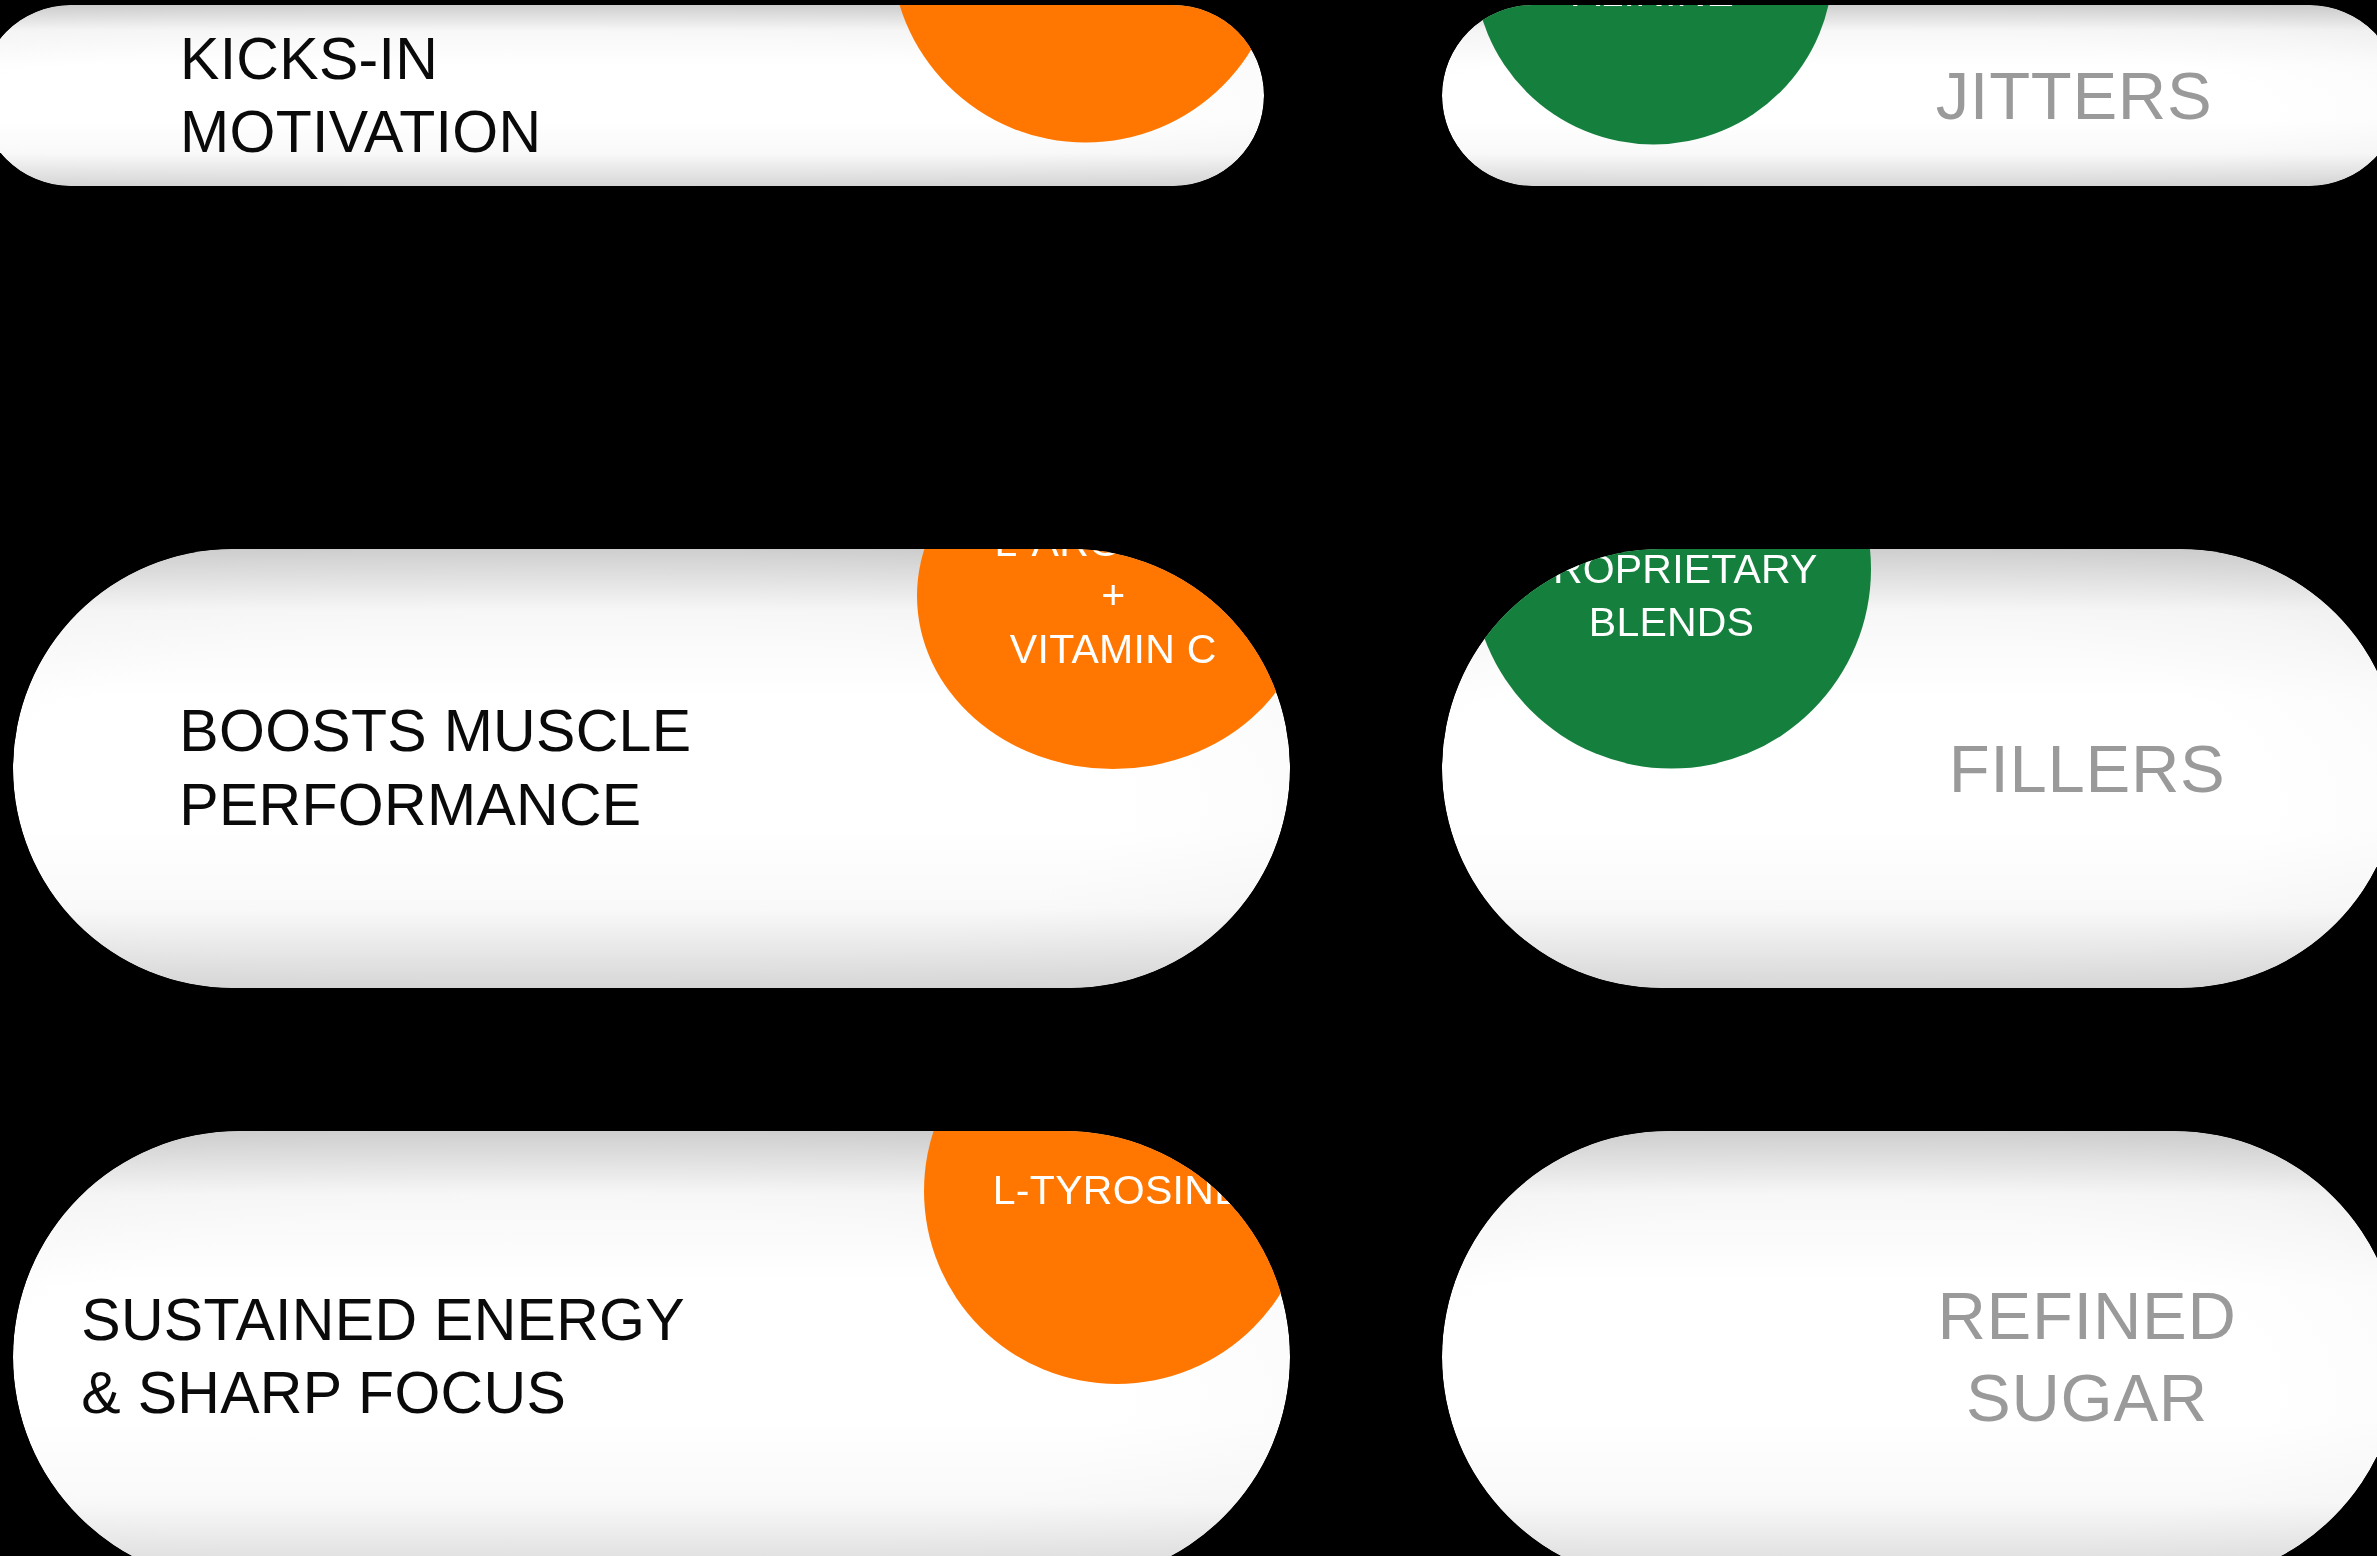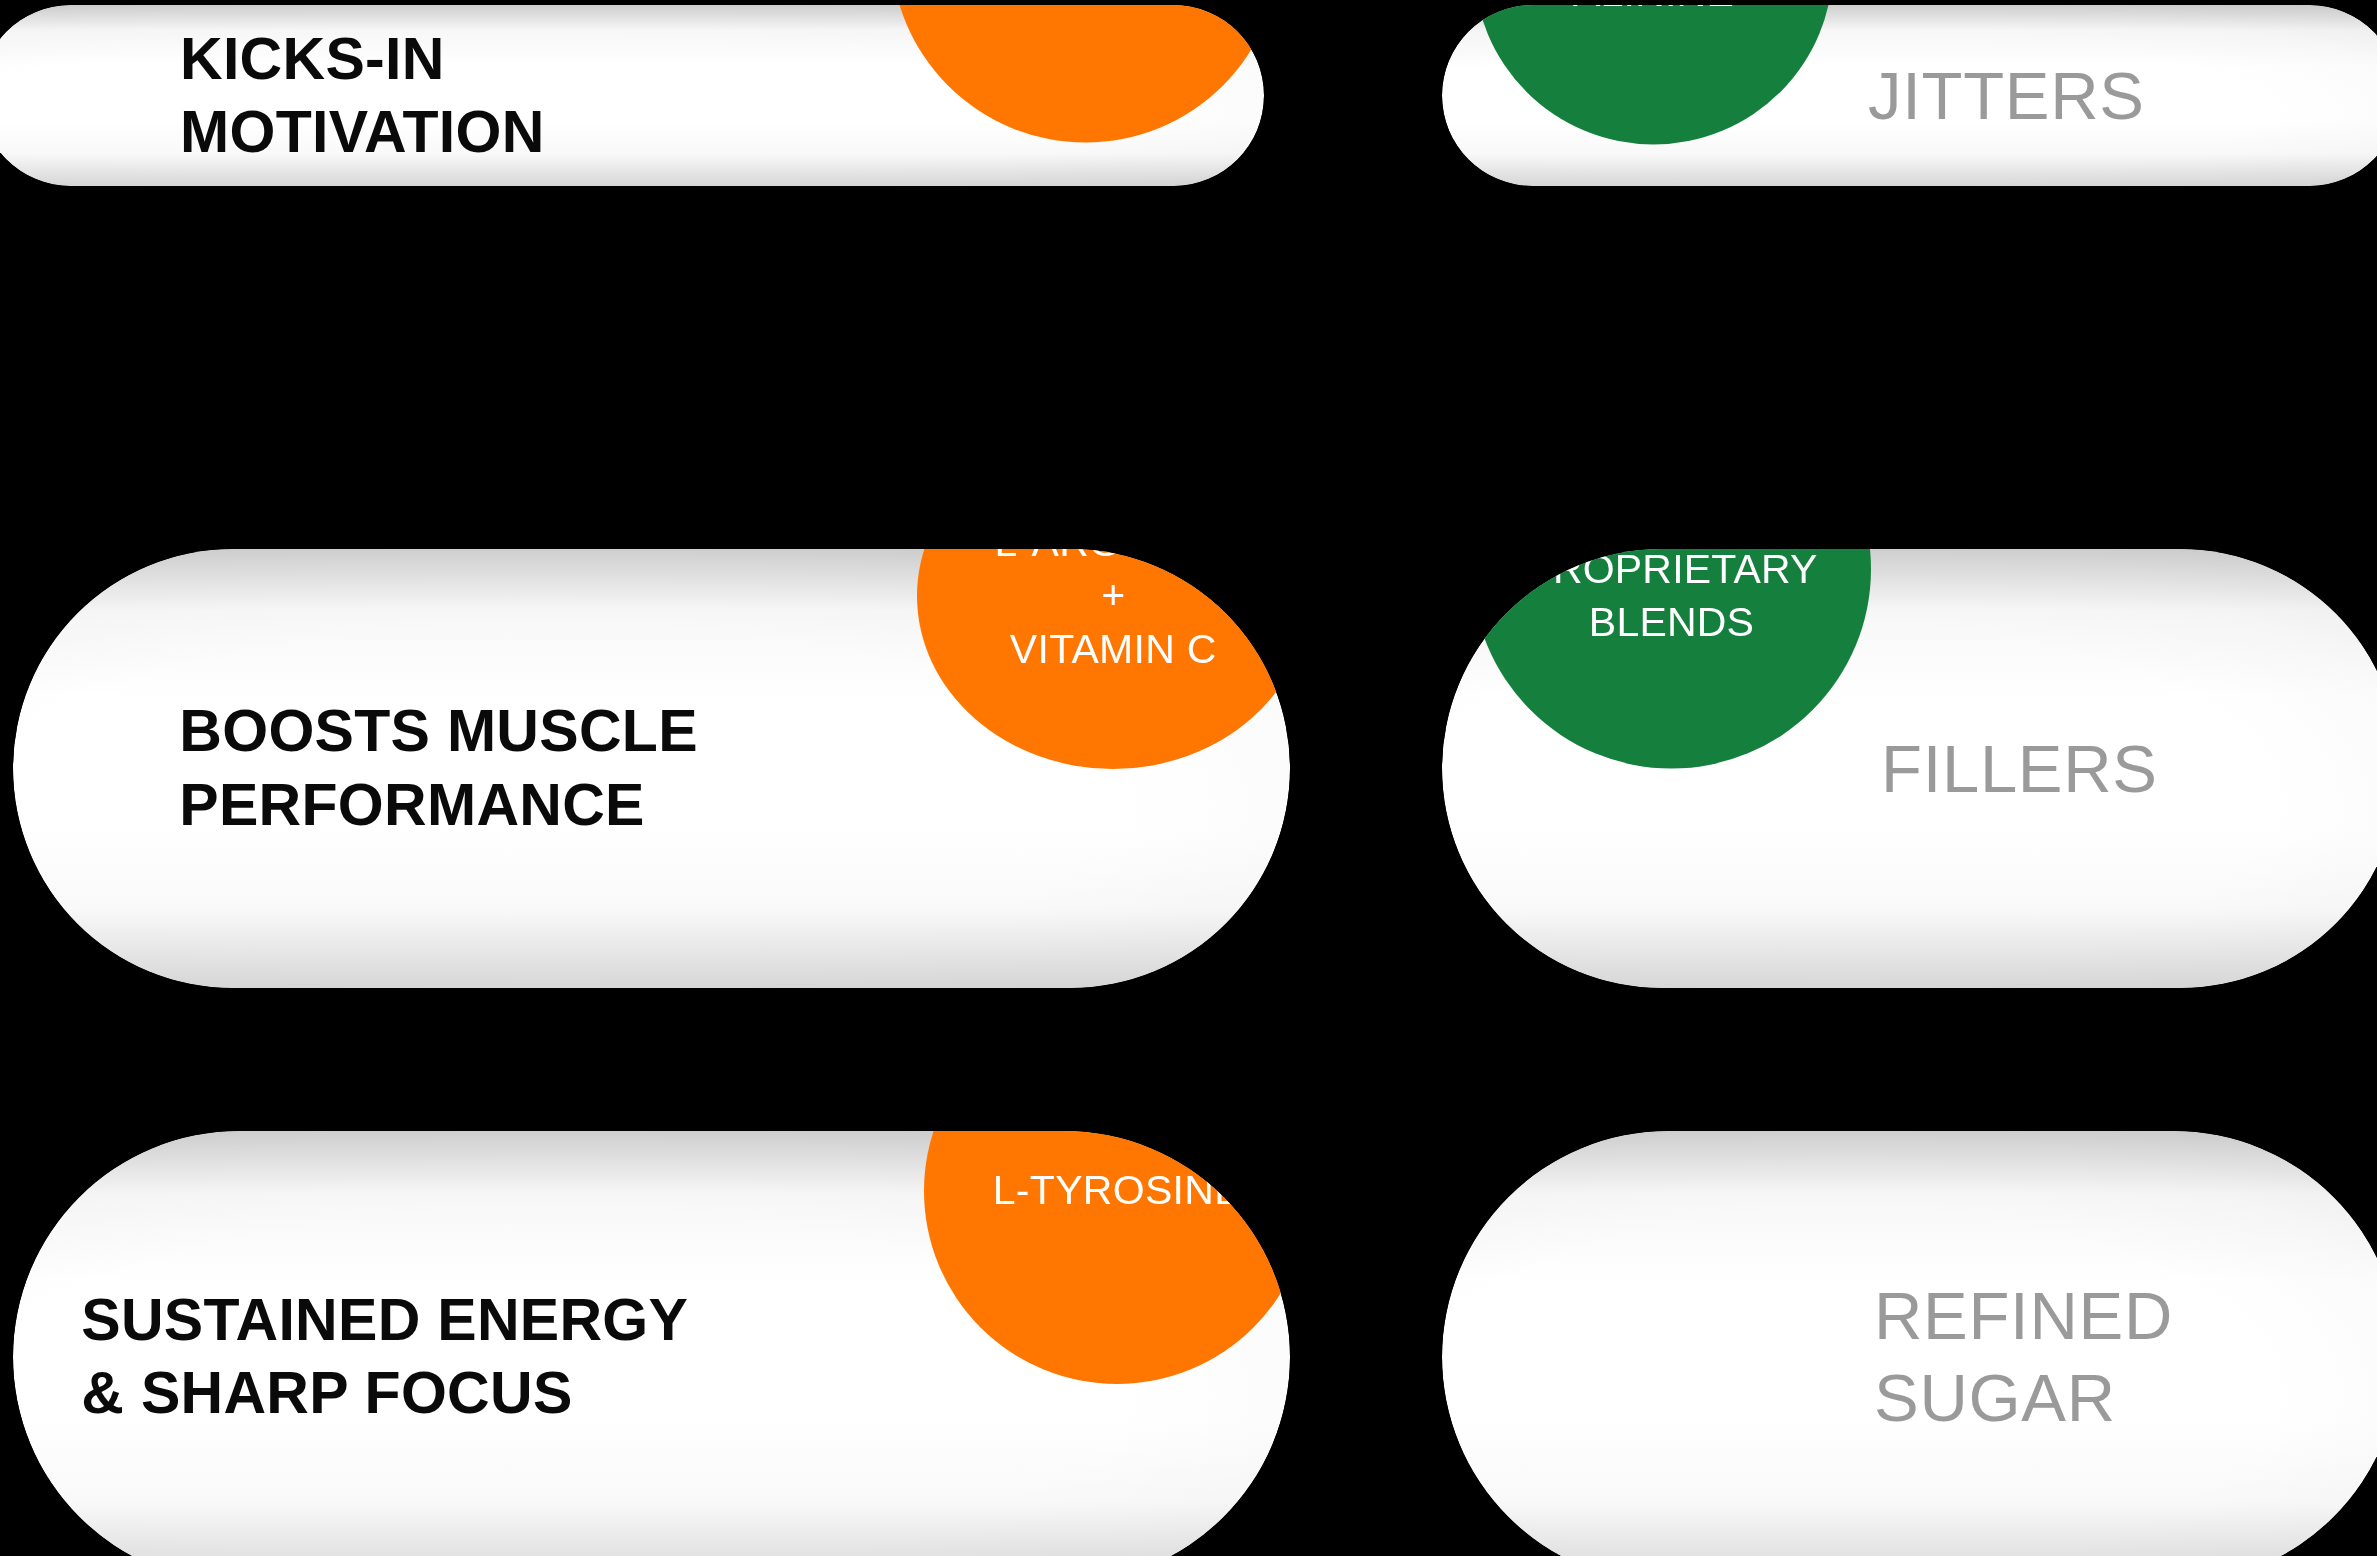--- a/index.html
+++ b/index.html
@@ -63,21 +63,21 @@
         rgba(255,255,255,0.00) 64%,
         rgba(225,225,225,0.20) 82%,
         rgba(175,175,175,0.50) 100%);
   }
 
   
   .card-left .card-text {
     position: relative;
     z-index: 2;
     color: #0a0a0a;
-    font-weight: 700;
+    font-weight: 400;
     letter-spacing: 0.3px;
     line-height: 1.24;
     white-space: pre-line;
   }
 
   .blob-orange {
     position: absolute;
     z-index: 3;
     border-radius: 50%;
     background: #FF7700;
@@ -113,21 +113,21 @@
     font-weight: 400;
   }
   .card-right .card-text {
     position: absolute;
     z-index: 2;
     color: #9a9a9a;
     font-weight: 400;
     letter-spacing: 0.7px;
     line-height: 1.22;
     white-space: pre-line;
-    text-align: left;
+    text-align: center;
   }
 
   
   #card-l1 { left: -20px;  top: 5.3px;    width: 1284px; height: 181px; }
   #card-l1 .card-text { left: 0; margin-left: 200px; font-size: 59px; }
   #blob-l1 { left: 911px; top: -57px; width: 389px; height: 389px; }
 
   #card-r1 { left: 1442px; top: 5.3px;    width: 958px; height: 181px; }
   #blob-r1 { left: 32px;  top: -40px;  width: 359px;  height: 359px; }
   #blob-r1 .blob-text { font-size: 41px; }

